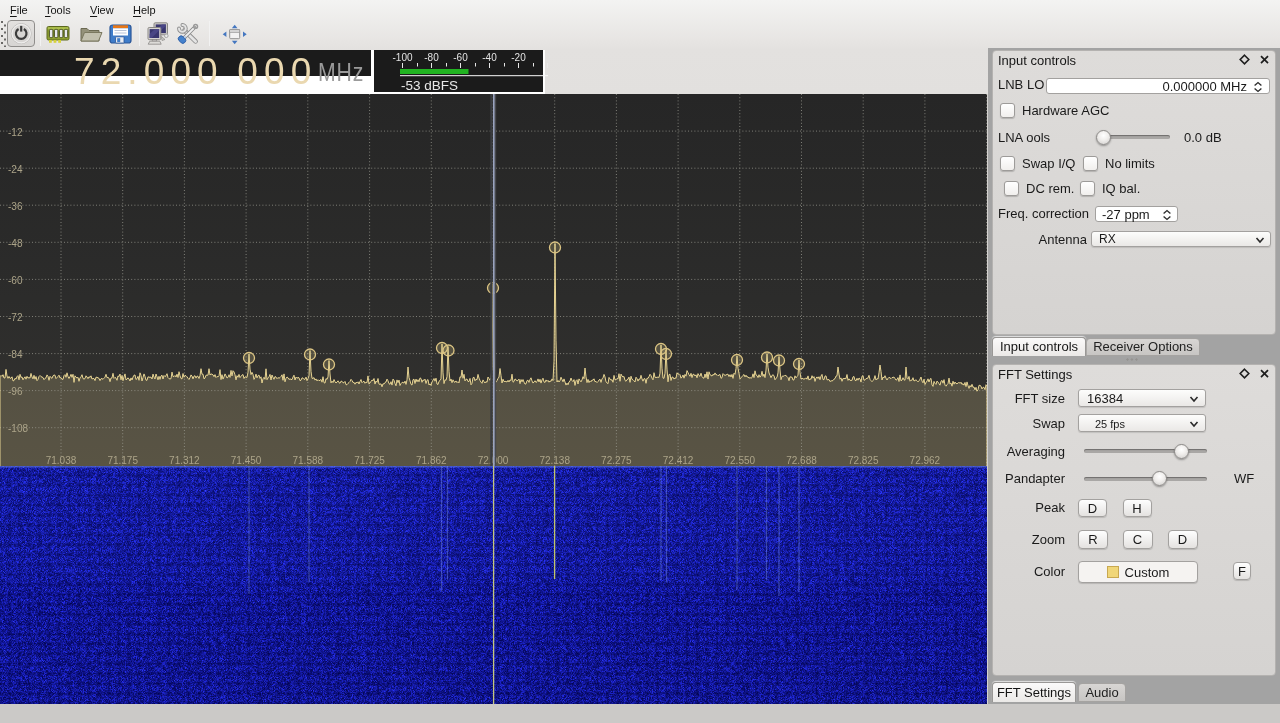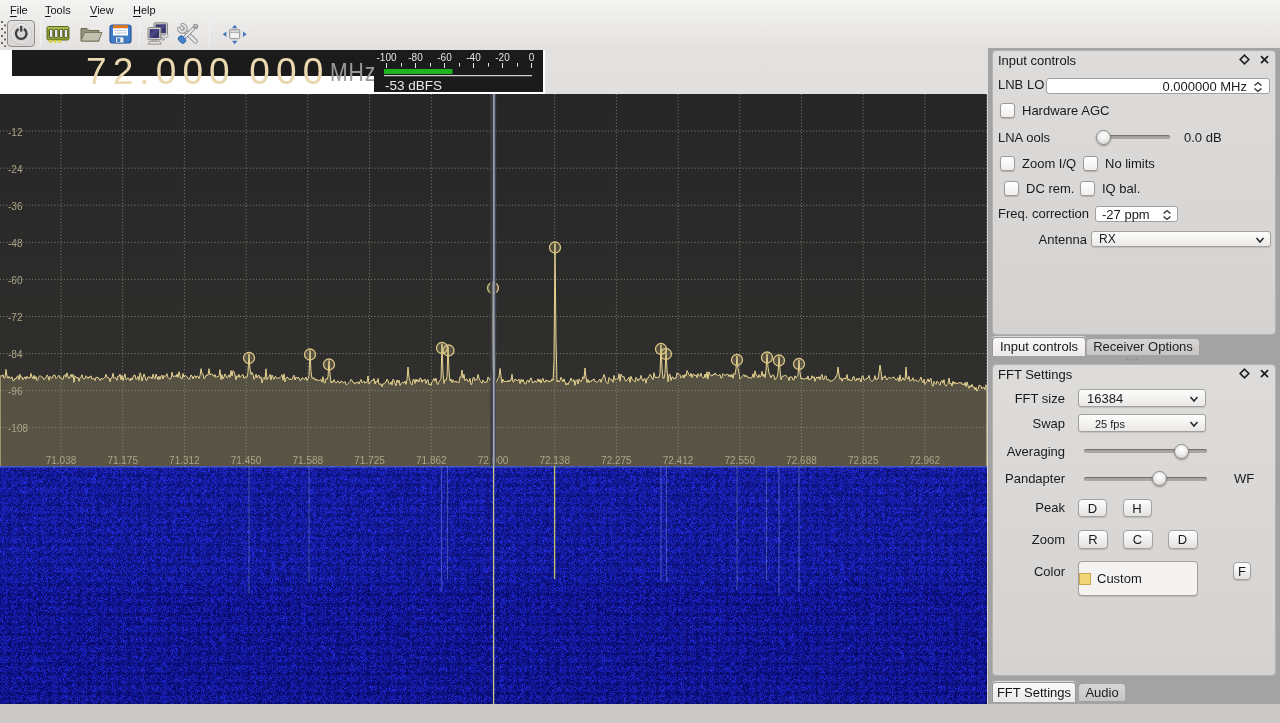--- a/index.html
+++ b/index.html
@@ -9,24 +9,24 @@
 #menubar { left:0; top:0; width:1156px; height:22px; font-size:11px; color:#141414; }
 #menubar span { position:absolute; top:4px; }
 #toolbar-handle { left:1px; top:21px; width:6px; height:26px;
   background-image:radial-gradient(circle at 1px 1px, #6a6866 0.8px, transparent 1px),
                    radial-gradient(circle at 1px 1px, #6a6866 0.8px, transparent 1px);
   background-size:6px 7px; background-position:0 0, 3px 3.5px; }
 .tbsep { width:1px; height:25px; top:21px; background:#bbb9b7; border-right:1px solid #f2f2f2; }
 #pwrbtn { left:7px; top:20px; width:28px; height:27px; border:1px solid #8f8d8b; border-radius:4px;
   background:linear-gradient(#e3e1df,#d7d5d3); }
 #lcdwrap { left:0; top:50px; width:545px; height:44px; background:#ffffff; }
-#lcd { left:12px; top:50px; width:371px; height:26px; background:#1b1b1b; }
+#lcd { left:0; top:50px; width:371px; height:26px; background:#1b1b1b; }
 #lcddigits { left:74px; top:1px; font-size:37px; letter-spacing:6.1px; color:#ead8b0; }
 #lcdmhz { left:318px; top:8px; font-size:25px; color:#9a9a9a; display:inline-block; transform:scaleX(0.85); transform-origin:0 0; letter-spacing:1px; }
-#meter { left:374px; top:50px; width:169px; height:42px; background:#1b1b1b; }
+#meter { left:374px; top:50px; width:169px; height:42px; background:#1b1b1b;padding-left:16px; }
 #specwrap { left:0; top:94px; width:987px; height:372px; }
 #wfwrap { left:0; top:466px; width:987px; height:238px; }
 #statusbar { left:0; top:704px; width:1280px; height:19px; background:#cbc9c7; }
 #rpanel { left:988px; top:48px; width:292px; height:656px; background:#a3a3a3; font-size:13px; color:#1a1a1a; }
 .dock { position:absolute; background:linear-gradient(#dedcda,#d5d3d1); border:1px solid #b4b2b0; border-radius:4px; }
 .dtitle { position:absolute; font-size:13px; color:#161616; }
 .cb { position:absolute; width:15px; height:15px; border:1px solid #9d9b99; border-radius:3px;
   background:linear-gradient(#ffffff,#f1efed); box-shadow:0 1px 1px rgba(0,0,0,0.18); }
 .lbl { position:absolute; white-space:nowrap; }
 .lblr { position:absolute; white-space:nowrap; text-align:right; }
@@ -291,21 +291,21 @@
         <path d="M2.6 4.6 L6 1.6 L9.4 4.6 M2.6 7.4 L6 10.4 L9.4 7.4" fill="none" stroke="#2e2e2e" stroke-width="1.4"></path>
       </svg>
 </div>
 <div class="cb" style="left:12px;top:55px"></div>
 <div class="lbl" style="left:34px;top:55px">Hardware AGC</div>
 <div class="lbl" style="left:10px;top:81.5px">LNA ools</div>
 <div class="groove" style="left:111px;top:87px;width:71px"></div>
 <div class="handle" style="left:108px;top:81.5px"></div>
 <div class="lbl" style="left:196px;top:81.5px">0.0 dB</div>
 <div class="cb" style="left:12px;top:108px"></div>
-<div class="lbl" style="left:34px;top:108px">Zoom I/Q</div>
+<div class="lbl" style="left:34px;top:108px">Swap I/Q</div>
 <div class="cb" style="left:95px;top:108px"></div>
 <div class="lbl" style="left:117px;top:108px">No limits</div>
 <div class="cb" style="left:16px;top:133px"></div>
 <div class="lbl" style="left:38px;top:133px">DC rem.</div>
 <div class="cb" style="left:92px;top:133px"></div>
 <div class="lbl" style="left:114px;top:133px">IQ bal.</div>
 <div class="lblr" style="left:10px;top:158px;width:89px">Freq. correction</div>
 <div class="spin" style="left:107px;top:158px;width:83px;height:16px">
   <span style="position:absolute;left:6px;top:0px;font-size:13px;line-height:15px">-27 ppm</span>
   <svg style="position:absolute;right:4px;top:2px" width="12" height="12" viewBox="0 0 12 12">
@@ -352,21 +352,21 @@
 <div class="handle" style="left:163.5px;top:423px"></div>
 <div class="lbl" style="left:246px;top:423px">WF</div>
 <div class="lblr" style="left:10px;top:452px;width:67px">Peak</div>
 <div class="btn" style="left:90px;top:450.5px;width:29px;height:18px;line-height:17px">D</div>
 <div class="btn" style="left:134.5px;top:450.5px;width:29px;height:18px;line-height:17px">H</div>
 <div class="lblr" style="left:10px;top:483.5px;width:67px">Zoom</div>
 <div class="btn" style="left:90px;top:482px;width:30px;height:19px;line-height:18px">R</div>
 <div class="btn" style="left:134.5px;top:482px;width:30px;height:19px;line-height:18px">C</div>
 <div class="btn" style="left:179.5px;top:482px;width:30px;height:19px;line-height:18px">D</div>
 <div class="lblr" style="left:10px;top:515.5px;width:67px">Color</div>
-<div class="btn" style="left:90px;top:513px;width:120px;height:35px;background:#f5f3f1;display:flex;align-items:center;gap:6px">
+<div class="btn" style="left:90px;top:513px;width:120px;height:22px;background:#f5f3f1;display:flex;align-items:center;justify-content:center;gap:6px">
   <span style="display:inline-block;width:12px;height:12px;background:#f0d678;border:1px solid #c8a850"></span>
       <span>Custom</span>
 </div>
 <div class="btn" style="left:245px;top:514px;width:18px;height:18px;line-height:17px">F</div>
 <div class="tab-on" style="left:4px;top:634px;width:84px;height:20px;line-height:19px">FFT Settings</div>
 <div class="tab-off" style="left:90px;top:635px;width:48px;height:19px;line-height:17px">Audio</div>
 
 </div>
 
 </body></html>

